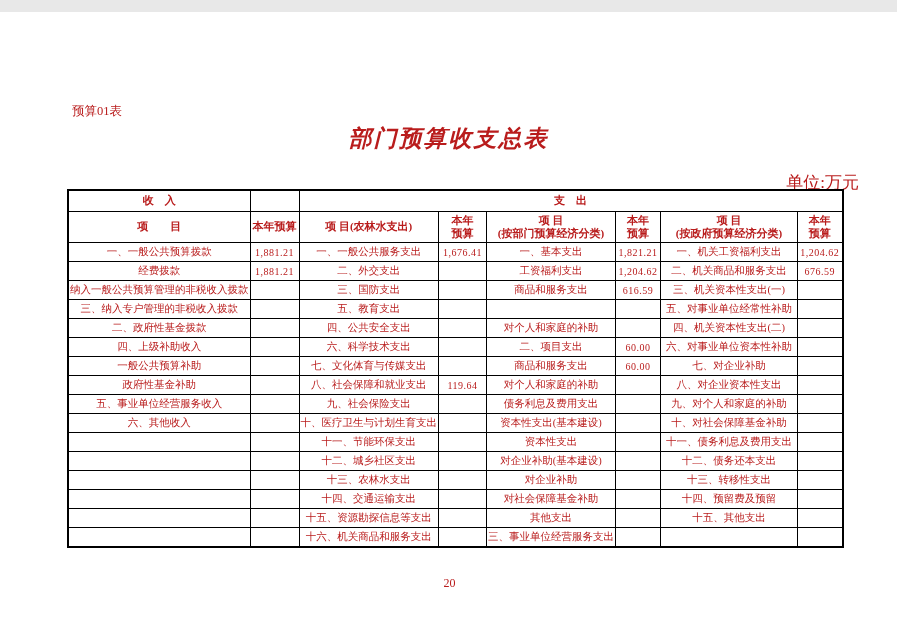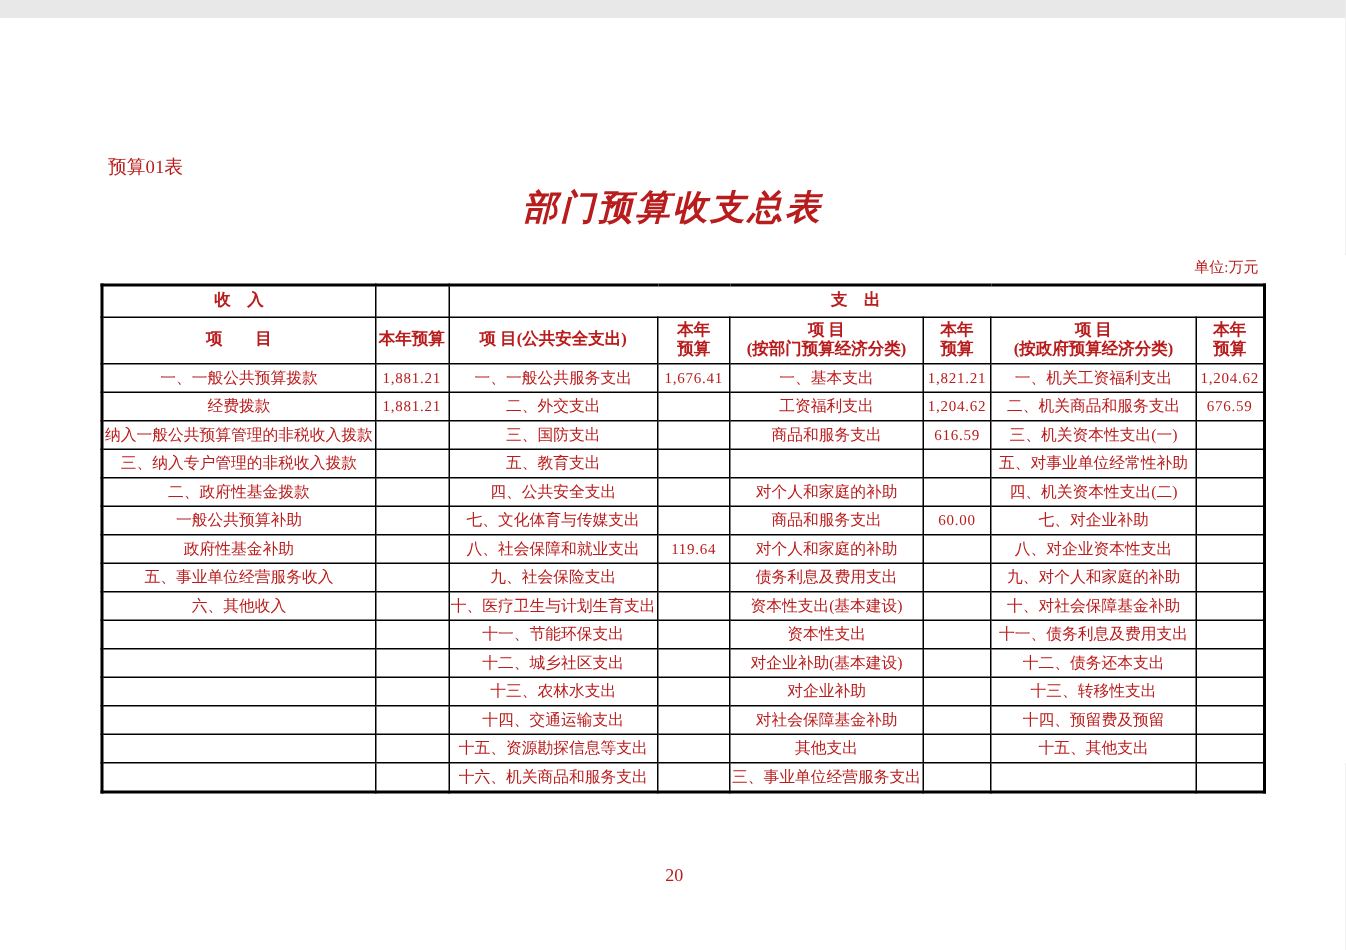--- a/index.html
+++ b/index.html
@@ -8,21 +8,21 @@
     background:#ffffff; color:#b91c1c;
     font-family:"Liberation Serif","DejaVu Serif",serif;
     overflow:hidden;
   }
   .doc-label { position:absolute; left:72px; top:91px; font-size:12.5px; }
   .page-title {
     position:absolute; left:0; right:0; top:111px; text-align:center;
     font-family:"Liberation Sans","DejaVu Sans",sans-serif;
     font-weight:700; font-size:23px; letter-spacing:2px;font-style:italic;
   }
-  .unit-note { position:absolute; right:58px; top:159px; font-size:10px; }
+  .unit-note { position:absolute; right:38px; top:159px; font-size:17px; }
   table.budget {
     position:absolute; left:67px; top:177px;
     border-collapse:collapse; table-layout:fixed;
     border:2px solid #000;
     padding-left:32px;
   }
   .budget th, .budget td {
     border:1px solid #000; overflow:hidden; white-space:nowrap;
     padding:0 1px; text-align:center; vertical-align:middle;
   }
@@ -60,21 +60,21 @@
     </colgroup>
     <thead>
       <tr class="hrow1">
         <th>收　入</th>
         <th></th>
         <th colspan="6">支　出</th>
       </tr>
       <tr class="hrow2">
         <th>项　　目</th>
         <th>本年预算</th>
-        <th>项 目(公共安全支出)</th>
+        <th>项 目(农林水支出)</th>
         <th>本年
 预算</th>
         <th>项 目
 (按部门预算经济分类)</th>
         <th>本年
 预算</th>
         <th>项 目
 (按政府预算经济分类)</th>
         <th>本年
 预算</th>
@@ -125,20 +125,30 @@
           <td>二、政府性基金拨款</td>
           <td class="num"></td>
           <td>四、公共安全支出</td>
           <td class="num"></td>
           <td>对个人和家庭的补助</td>
           <td class="num"></td>
           <td>四、机关资本性支出(二)</td>
           <td class="num"></td>
         </tr>
         <tr>
+          <td>四、上级补助收入</td>
+          <td class="num"></td>
+          <td>六、科学技术支出</td>
+          <td class="num"></td>
+          <td>二、项目支出</td>
+          <td class="num">60.00</td>
+          <td>六、对事业单位资本性补助</td>
+          <td class="num"></td>
+        </tr>
+        <tr>
           <td>一般公共预算补助</td>
           <td class="num"></td>
           <td>七、文化体育与传媒支出</td>
           <td class="num"></td>
           <td>商品和服务支出</td>
           <td class="num">60.00</td>
           <td>七、对企业补助</td>
           <td class="num"></td>
         </tr>
         <tr>

